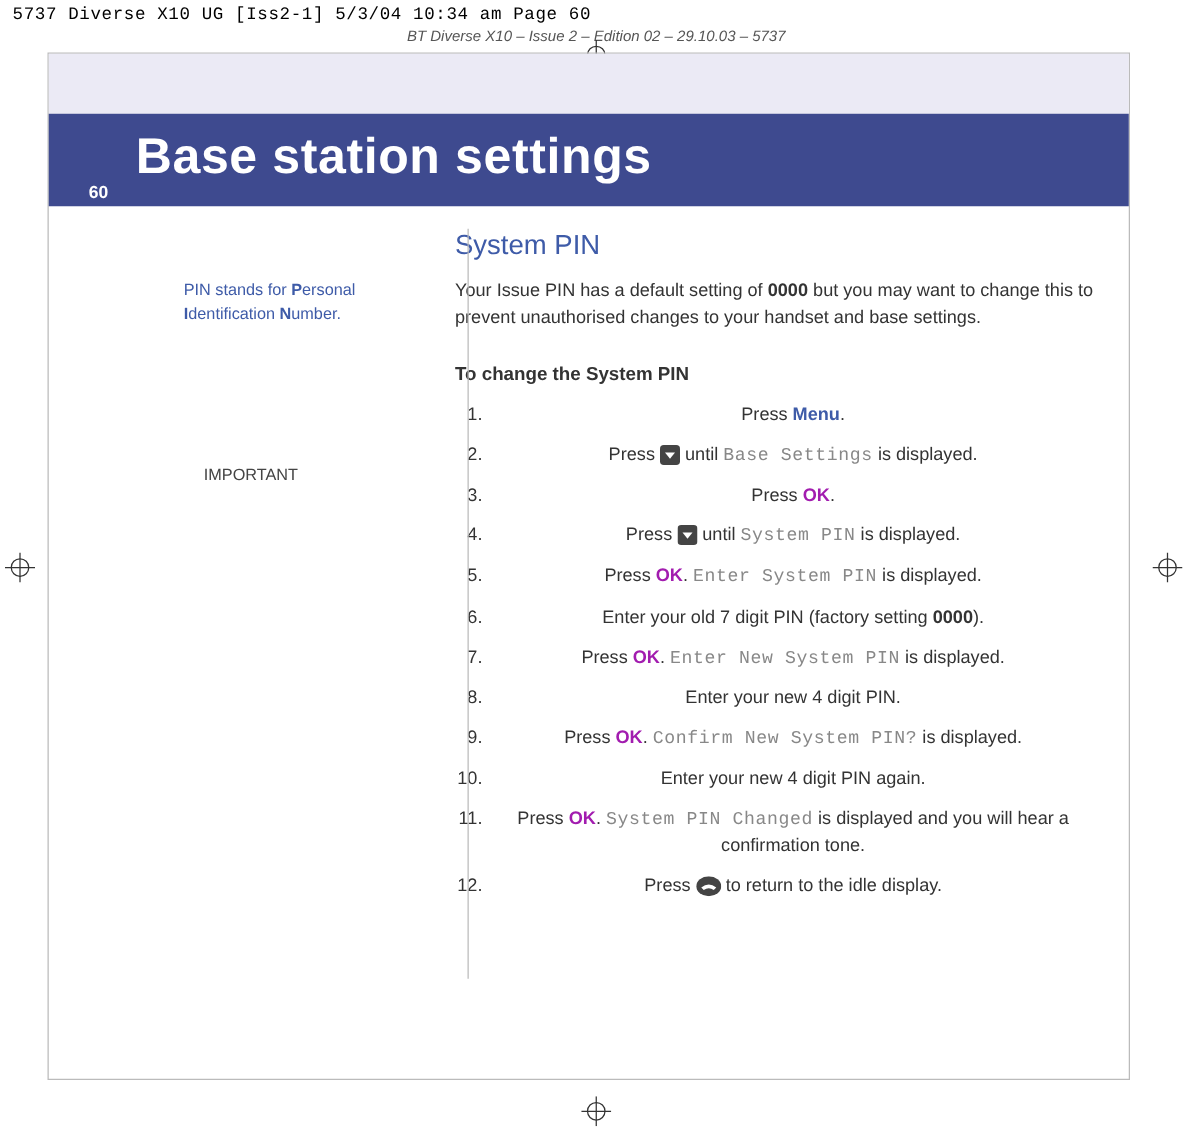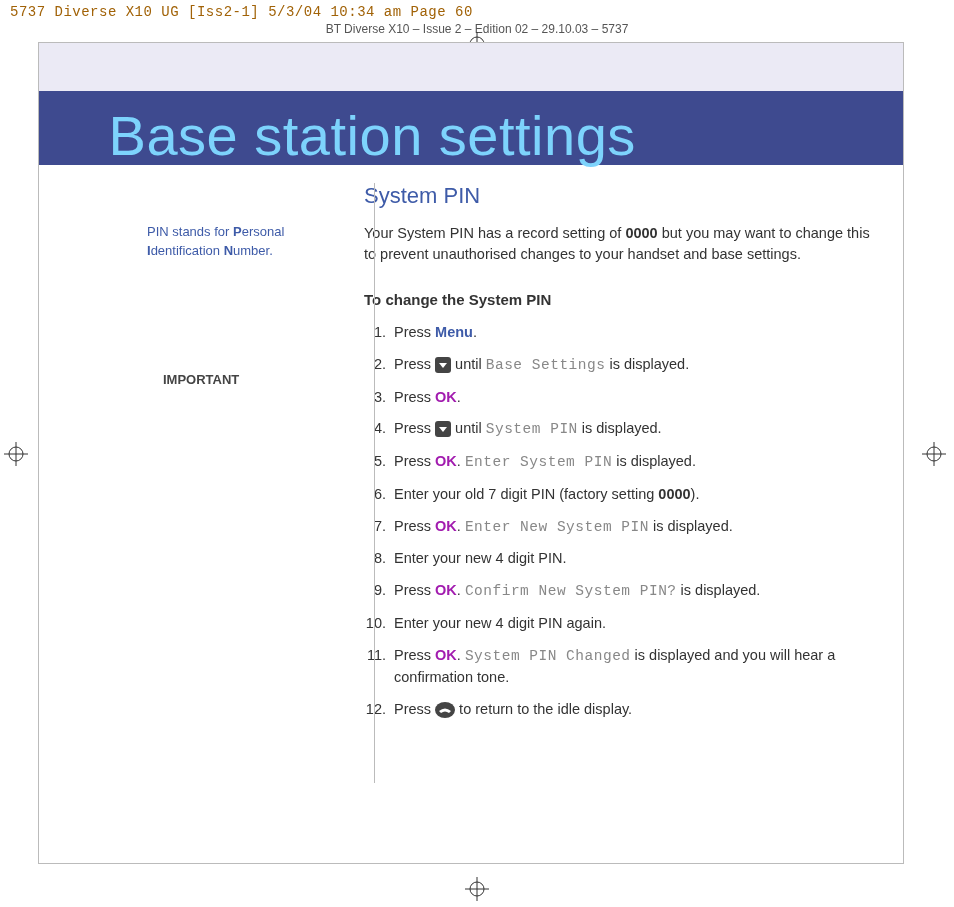--- a/index.html
+++ b/index.html
@@ -9,28 +9,29 @@
     color: #333;
     width: 954px;
     height: 907px;
     position: relative;
     overflow: hidden;
   }
   .crop-line {
     font-family: "Courier New", monospace;
     font-size: 14px;
     padding: 4px 10px 0 10px;
-    color: #a16207;
+    color: #000000;
     letter-spacing: 0.5px;
   }
   .header-line {
     text-align: center;
     font-size: 12px;
     color: #555;
     padding: 2px 0 6px 0;
+    font-style: italic;
   }
   .page-frame {
     position: relative;
     margin: 0 50px 0 38px;
     height: 820px;
     border: 1px solid #bbb;
   }
   .top-light {
     background: #ebeaf5;
     height: 48px;
@@ -47,23 +48,23 @@
   }
   .page-num {
     color: #fff;
     font-size: 14px;
     font-weight: 600;
     margin-right: 22px;
     position: relative;
     top: 20px;
   }
   .page-title {
-    color: #7dd3fc;
-    font-size: 56px;
-    font-weight: 400;
+    color: #ffffff;
+    font-size: 40px;
+    font-weight: 700;
     letter-spacing: 0.5px;
   }
   .content {
     display: flex;
     margin-top: 18px;
     position: relative;
   }
   .sidebar {
     width: 300px;
     padding: 40px 20px 0 108px;
@@ -76,21 +77,21 @@
     color: #3e5ba8;
   }
   .sidebar .pin-note .init {
     font-weight: 700;
     color: #3e5ba8;
   }
   .sidebar .important-block {
     margin-top: 110px;
   }
   .sidebar .important-title {
-    font-weight: 700;
+    font-weight: 400;
     color: #444;
     padding-left: 16px;
   }
   .divider {
     position: absolute;
     left: 335px;
     top: 0;
     bottom: -300px;
     width: 1px;
     height: 600px;
@@ -122,20 +123,21 @@
   ol.steps {
     margin: 0;
     padding-left: 26px;
     font-size: 14.5px;
     color: #333;
   }
   ol.steps li {
     margin-bottom: 10px;
     line-height: 1.5;
     padding-left: 4px;
+    text-align: center;
   }
   .menu-word { color: #3e5ba8; font-weight: 700; }
   .ok-word   { color: #a21caf; font-weight: 700; }
   .lcd {
     font-family: "Courier New", monospace;
     letter-spacing: 0.5px;
     color: #888;
   }
   .btn-icon {
     display: inline-block;
@@ -204,21 +206,21 @@
         <span>PIN stands for </span><span class="init">P</span><span>ersonal </span><span class="init">I</span><span>dentification </span><span class="init">N</span><span>umber.</span>
       </div>
       <div class="important-block">
         <div class="important-title">IMPORTANT</div>
       </div>
     </div>
 
     <div class="main">
       <div class="section-h">System PIN</div>
       <div class="intro">
-        <span>Your System PIN has a record setting of </span><b>0000</b><span> but you may want to change this to prevent unauthorised changes to your handset and base settings.</span>
+        <span>Your Issue PIN has a default setting of </span><b>0000</b><span> but you may want to change this to prevent unauthorised changes to your handset and base settings.</span>
       </div>
       <div class="subhead">To change the System PIN</div>
 
       <ol class="steps">
         <li>
           <span>Press </span><span class="menu-word">Menu</span><span>.</span>
         </li>
         <li>
           <span>Press </span><svg class="btn-icon" width="16" height="16">
               <rect x="0" y="0" width="16" height="16" rx="3" fill="#444"></rect>

